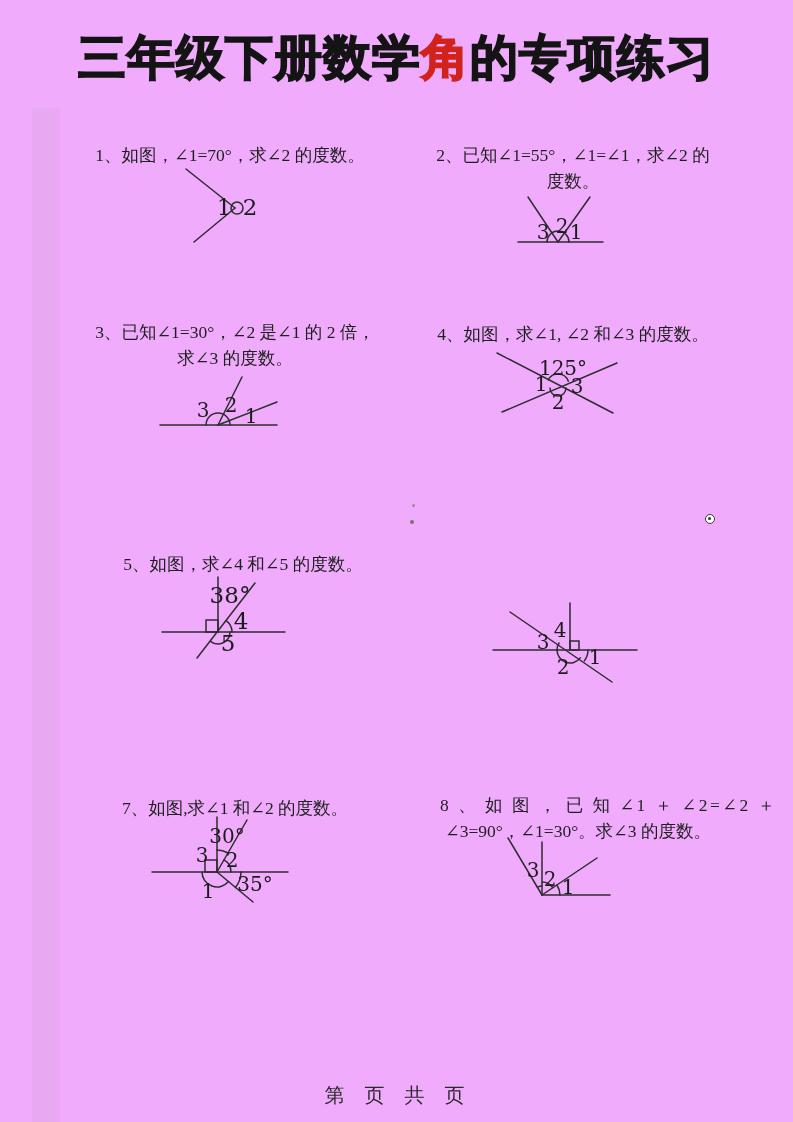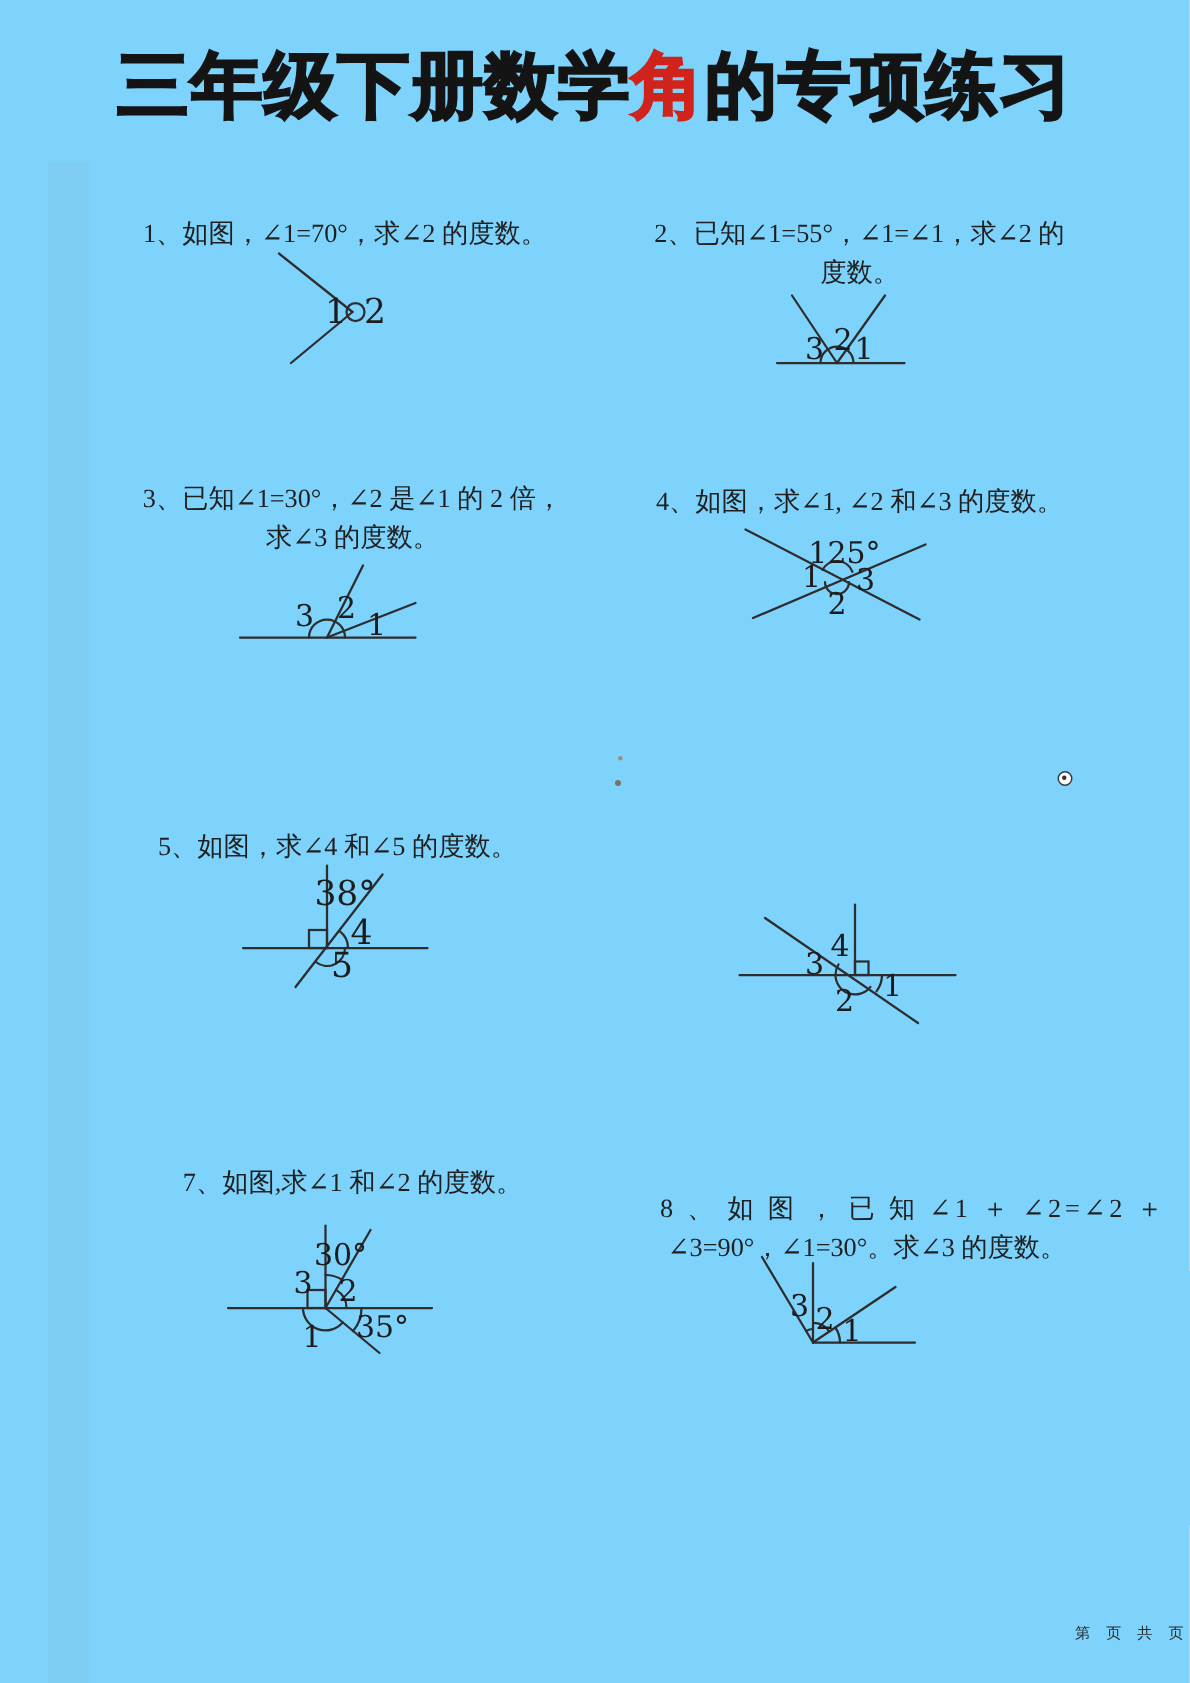--- a/index.html
+++ b/index.html
@@ -1,18 +1,18 @@
 <!DOCTYPE html>
 <html><head>
 <meta charset="utf-8">
 <style>
   html,body{margin:0;padding:0;background:#ddd;}
   .page{
     position:relative;width:793px;height:1122px;margin:0 auto;
-    background:#7dd3fc;overflow:hidden;
+    background:#f0abfc;overflow:hidden;
     font-family:"Liberation Serif","DejaVu Serif",serif;color:#1f1f1f;
   }
   .scan-band{position:absolute;left:32px;top:108px;width:28px;height:1014px;
     background:rgba(150,140,128,0.08);}
   .title{
     position:absolute;left:0;top:30px;width:100%;text-align:center;
     font-family:"DejaVu Sans","Liberation Sans",sans-serif;
     font-weight:bold;font-size:48px;line-height:1.15;color:#141414;
     letter-spacing:1px;-webkit-text-stroke:1.6px currentColor;
   }
@@ -22,23 +22,23 @@
   .diagram{position:absolute;}
   .diagram line, .diagram path, .diagram rect, .diagram circle{
     stroke:#2d2d2d;stroke-width:1.5;fill:none;stroke-linecap:round;
   }
   .diagram text{
     stroke:none;fill:#1c1c1c;font-family:"DejaVu Serif","Liberation Serif",serif;
     font-size:20px;text-anchor:middle;
   }
   .diagram text.big{font-size:23px;}
   .footer{
-    position:absolute;left:0;top:1082px;width:100%;text-align:right;
-    font-size:10px;letter-spacing:4px;color:#2a2a2a;
-    font-family:Liberation Sans, sans-serif;
+    position:absolute;left:0;top:1082px;width:100%;text-align:center;
+    font-size:20px;letter-spacing:4px;color:#2a2a2a;
+    font-family:Liberation Mono, monospace;
   }
   .speck{position:absolute;border-radius:50%;}
   .speck-a{left:412px;top:504px;width:3px;height:3px;background:#9a8f88;}
   .speck-b{left:410px;top:520px;width:4px;height:4px;background:#7c7168;}
   .speck-c{left:705px;top:514px;width:8px;height:8px;border:1.6px solid #3a3a3a;background:#fff;}
   .speck-c::after{content:"";position:absolute;left:2px;top:2px;width:3px;height:3px;border-radius:50%;background:#333;}
 </style>
 </head>
 <body>
 
@@ -95,21 +95,21 @@
     <line x1="7" y1="5" x2="123" y2="65"></line>
     <line x1="12" y1="64" x2="127" y2="15"></line>
     <path d="M58.3,31.9 A11,11 0 0 1 78.3,33.2"></path>
     <path d="M60,40 A8,8 0 0 0 76,40"></path>
     <text x="73" y="27">125°</text>
     <text x="51" y="43">1</text>
     <text x="87" y="45">3</text>
     <text x="68" y="61">2</text>
   </svg>
 
-  <div class="problem-text" style="left:60px;top:552px;width:330px">
+  <div class="problem-text" style="left:78px;top:552px;width:330px">
     <div class="problem-line">5、如图，求∠4 和∠5 的度数。</div>
   </div>
   <svg class="diagram" style="left:155px;top:568px" width="140" height="100">
     <line x1="63" y1="9" x2="63" y2="64"></line>
     <line x1="7" y1="64" x2="130" y2="64"></line>
     <line x1="42" y1="90" x2="100" y2="15"></line>
     <rect x="51" y="52" width="12" height="12"></rect>
     <path d="M71.4,52.8 A14,14 0 0 1 77,64"></path>
     <path d="M75,64 A12,12 0 0 1 55.5,73.3"></path>
     <text class="big" x="75" y="35">38°</text>
@@ -124,21 +124,21 @@
     <rect x="82" y="43" width="9" height="9"></rect>
     <path d="M71,45 A13,13 0 0 0 69,52"></path>
     <path d="M69,52 A13,13 0 0 0 92.3,59.9"></path>
     <path d="M96.3,62.9 A18,18 0 0 0 100,52"></path>
     <text x="72" y="39">4</text>
     <text x="55" y="51">3</text>
     <text x="75" y="76">2</text>
     <text x="107" y="66">1</text>
   </svg>
 
-  <div class="problem-text" style="left:70px;top:776px;width:330px">
+  <div class="problem-text" style="left:70px;top:796px;width:330px">
     <div class="problem-line">7、如图,求∠1 和∠2 的度数。</div>
   </div>
   <svg class="diagram" style="left:148px;top:812px" width="145" height="100">
     <line x1="4" y1="60" x2="140" y2="60"></line>
     <line x1="69" y1="5" x2="69" y2="60"></line>
     <line x1="69" y1="60" x2="99" y2="8"></line>
     <line x1="69" y1="60" x2="105" y2="90"></line>
     <rect x="57" y="48" width="12" height="12"></rect>
     <path d="M69,38 A22,22 0 0 1 80,41"></path>
     <path d="M76,47.9 A14,14 0 0 1 83,60"></path>

